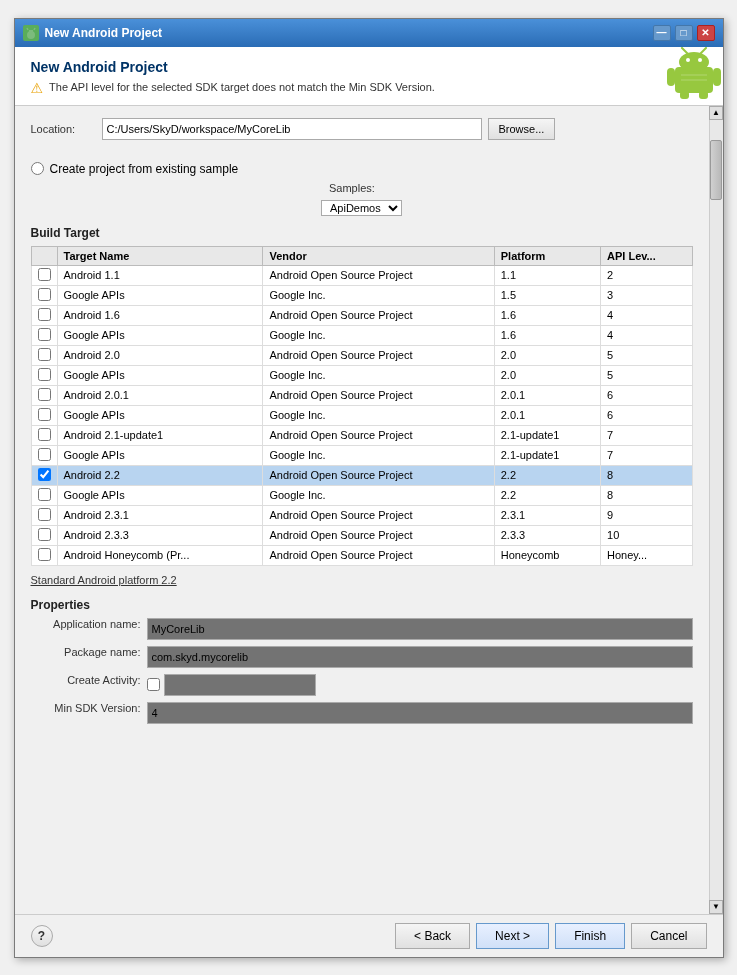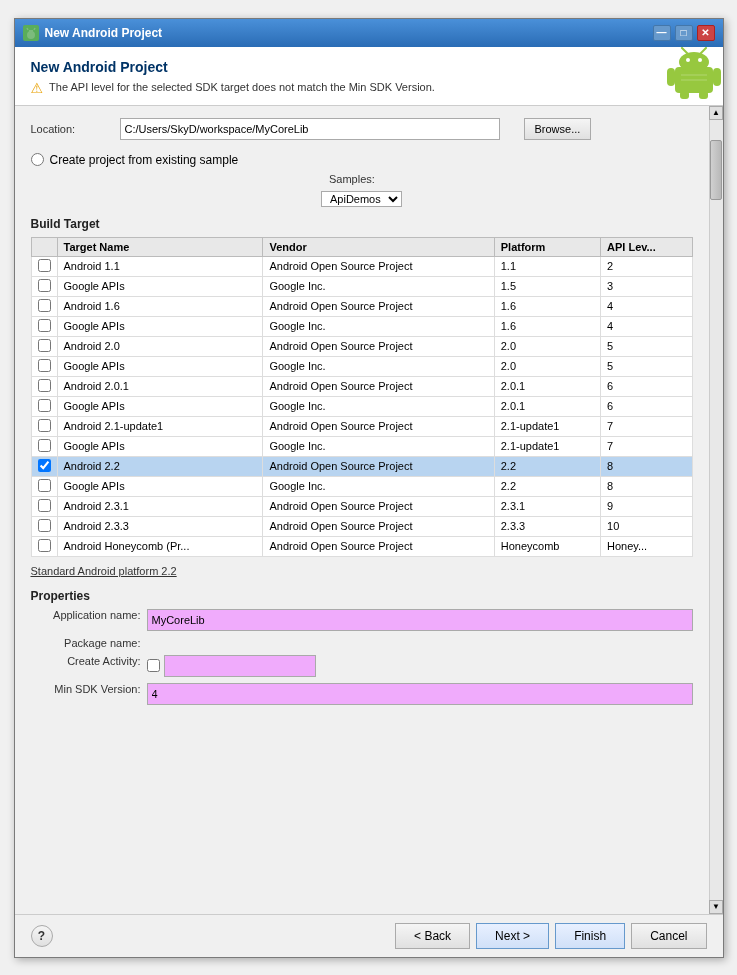--- a/index.html
+++ b/index.html
@@ -101,22 +101,22 @@
       overflow: hidden;
     }
     .scroll-content {
       flex: 1;
       overflow-y: scroll;
       padding: 8px 16px;
     }
     .section-row {
       display: flex;
       align-items: center;
-      margin-bottom: 13px;
-      gap: 24px;
+      margin-bottom: 22px;
+      gap: 6px;
     }
     .section-label {
       font-size: 11px;
       color: #333;
       min-width: 65px;
     }
     .text-input {
       border: 1px solid #aaa;
       background: white;
       padding: 2px 4px;
@@ -214,21 +214,21 @@
     .prop-label {
       font-size: 11px;
       color: #333;
       min-width: 110px;
       text-align: right;
     }
     .prop-input {
       flex: 1;
       height: 22px;
       border: 1px solid #aaa;
-      background: #f0abfc;
+      background: #737373;
       padding: 2px 4px;
       font-size: 11px;
     }
     .checkbox-label-row {
       display: flex;
       align-items: center;
       gap: 4px;
     }
     .footer-bar {
       background: #f0f0f0;
@@ -542,20 +542,21 @@
         <div class="properties-section">
           <div class="section-header">Properties</div>
 
           <div class="prop-row">
             <span class="prop-label">Application name:</span>
             <input type="text" class="prop-input" value="MyCoreLib" style="">
           </div>
 
           <div class="prop-row">
             <span class="prop-label">Package name:</span>
+            <input type="text" class="prop-input" value="com.skyd.mycorelib" style="">
           </div>
 
           <div class="prop-row">
             <span class="prop-label">Create Activity:</span>
             <div class="checkbox-label-row">
               <input type="checkbox" style="">
               <input type="text" class="prop-input" style="flex: 1 1 0%;">
             </div>
           </div>
 

